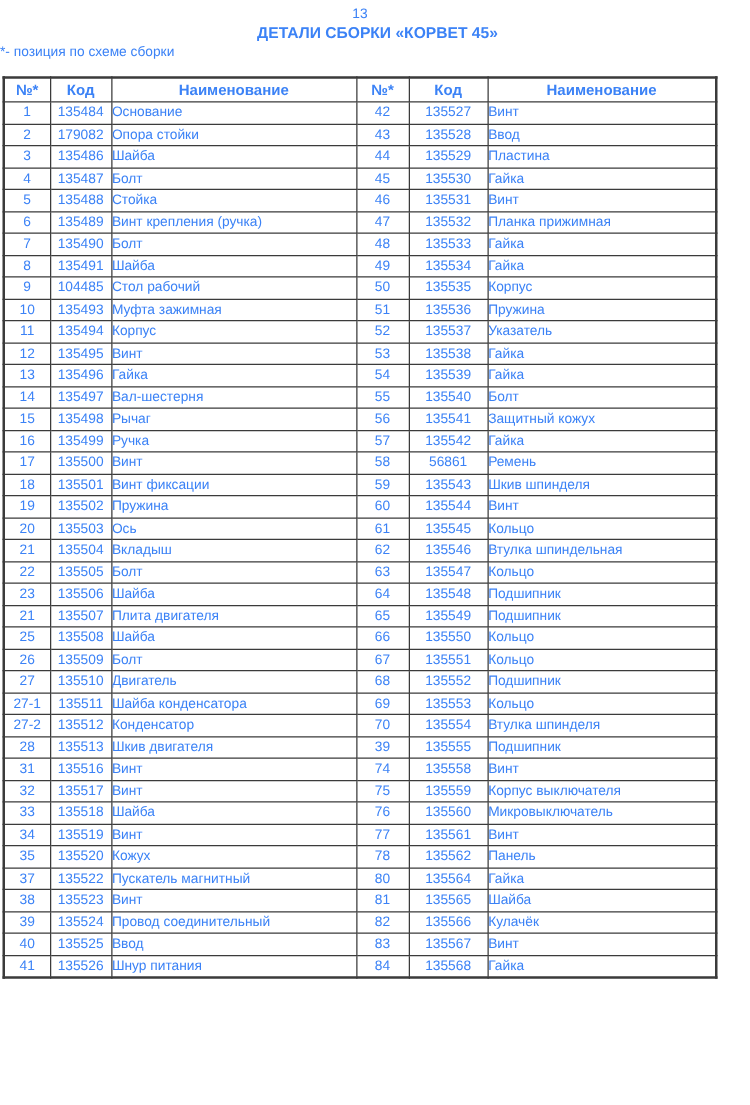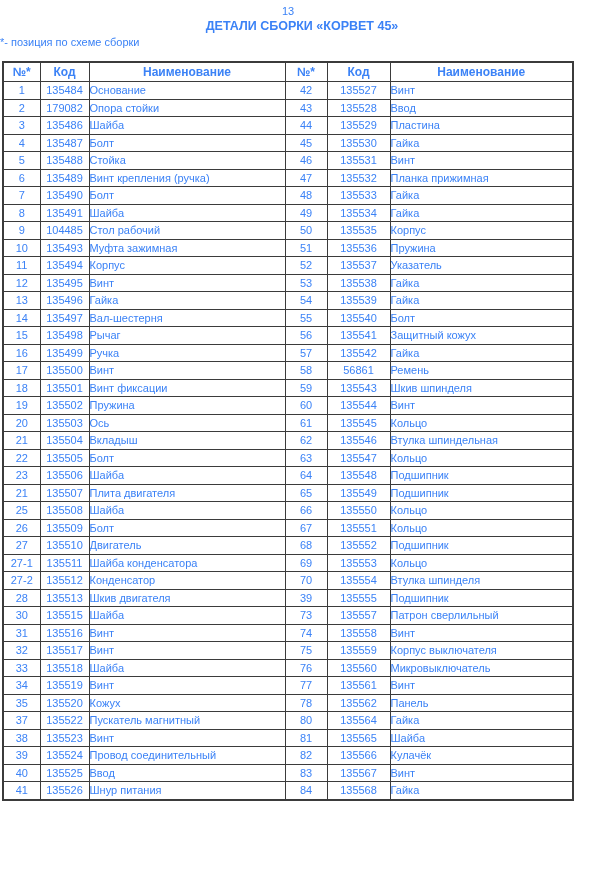--- a/index.html
+++ b/index.html
@@ -325,28 +325,20 @@
         </tr>
         <tr>
           <td class="c-no">28</td>
           <td class="c-code">135513</td>
           <td class="c-name">Шкив двигателя</td>
           <td class="c-no">39</td>
           <td class="c-code">135555</td>
           <td class="c-name">Подшипник</td>
         </tr>
         <tr>
-          <td class="c-no">30</td>
-          <td class="c-code">135515</td>
-          <td class="c-name">Шайба</td>
-          <td class="c-no">73</td>
-          <td class="c-code">135557</td>
-          <td class="c-name">Патрон сверлильный</td>
-        </tr>
-        <tr>
           <td class="c-no">31</td>
           <td class="c-code">135516</td>
           <td class="c-name">Винт</td>
           <td class="c-no">74</td>
           <td class="c-code">135558</td>
           <td class="c-name">Винт</td>
         </tr>
         <tr>
           <td class="c-no">32</td>
           <td class="c-code">135517</td>

